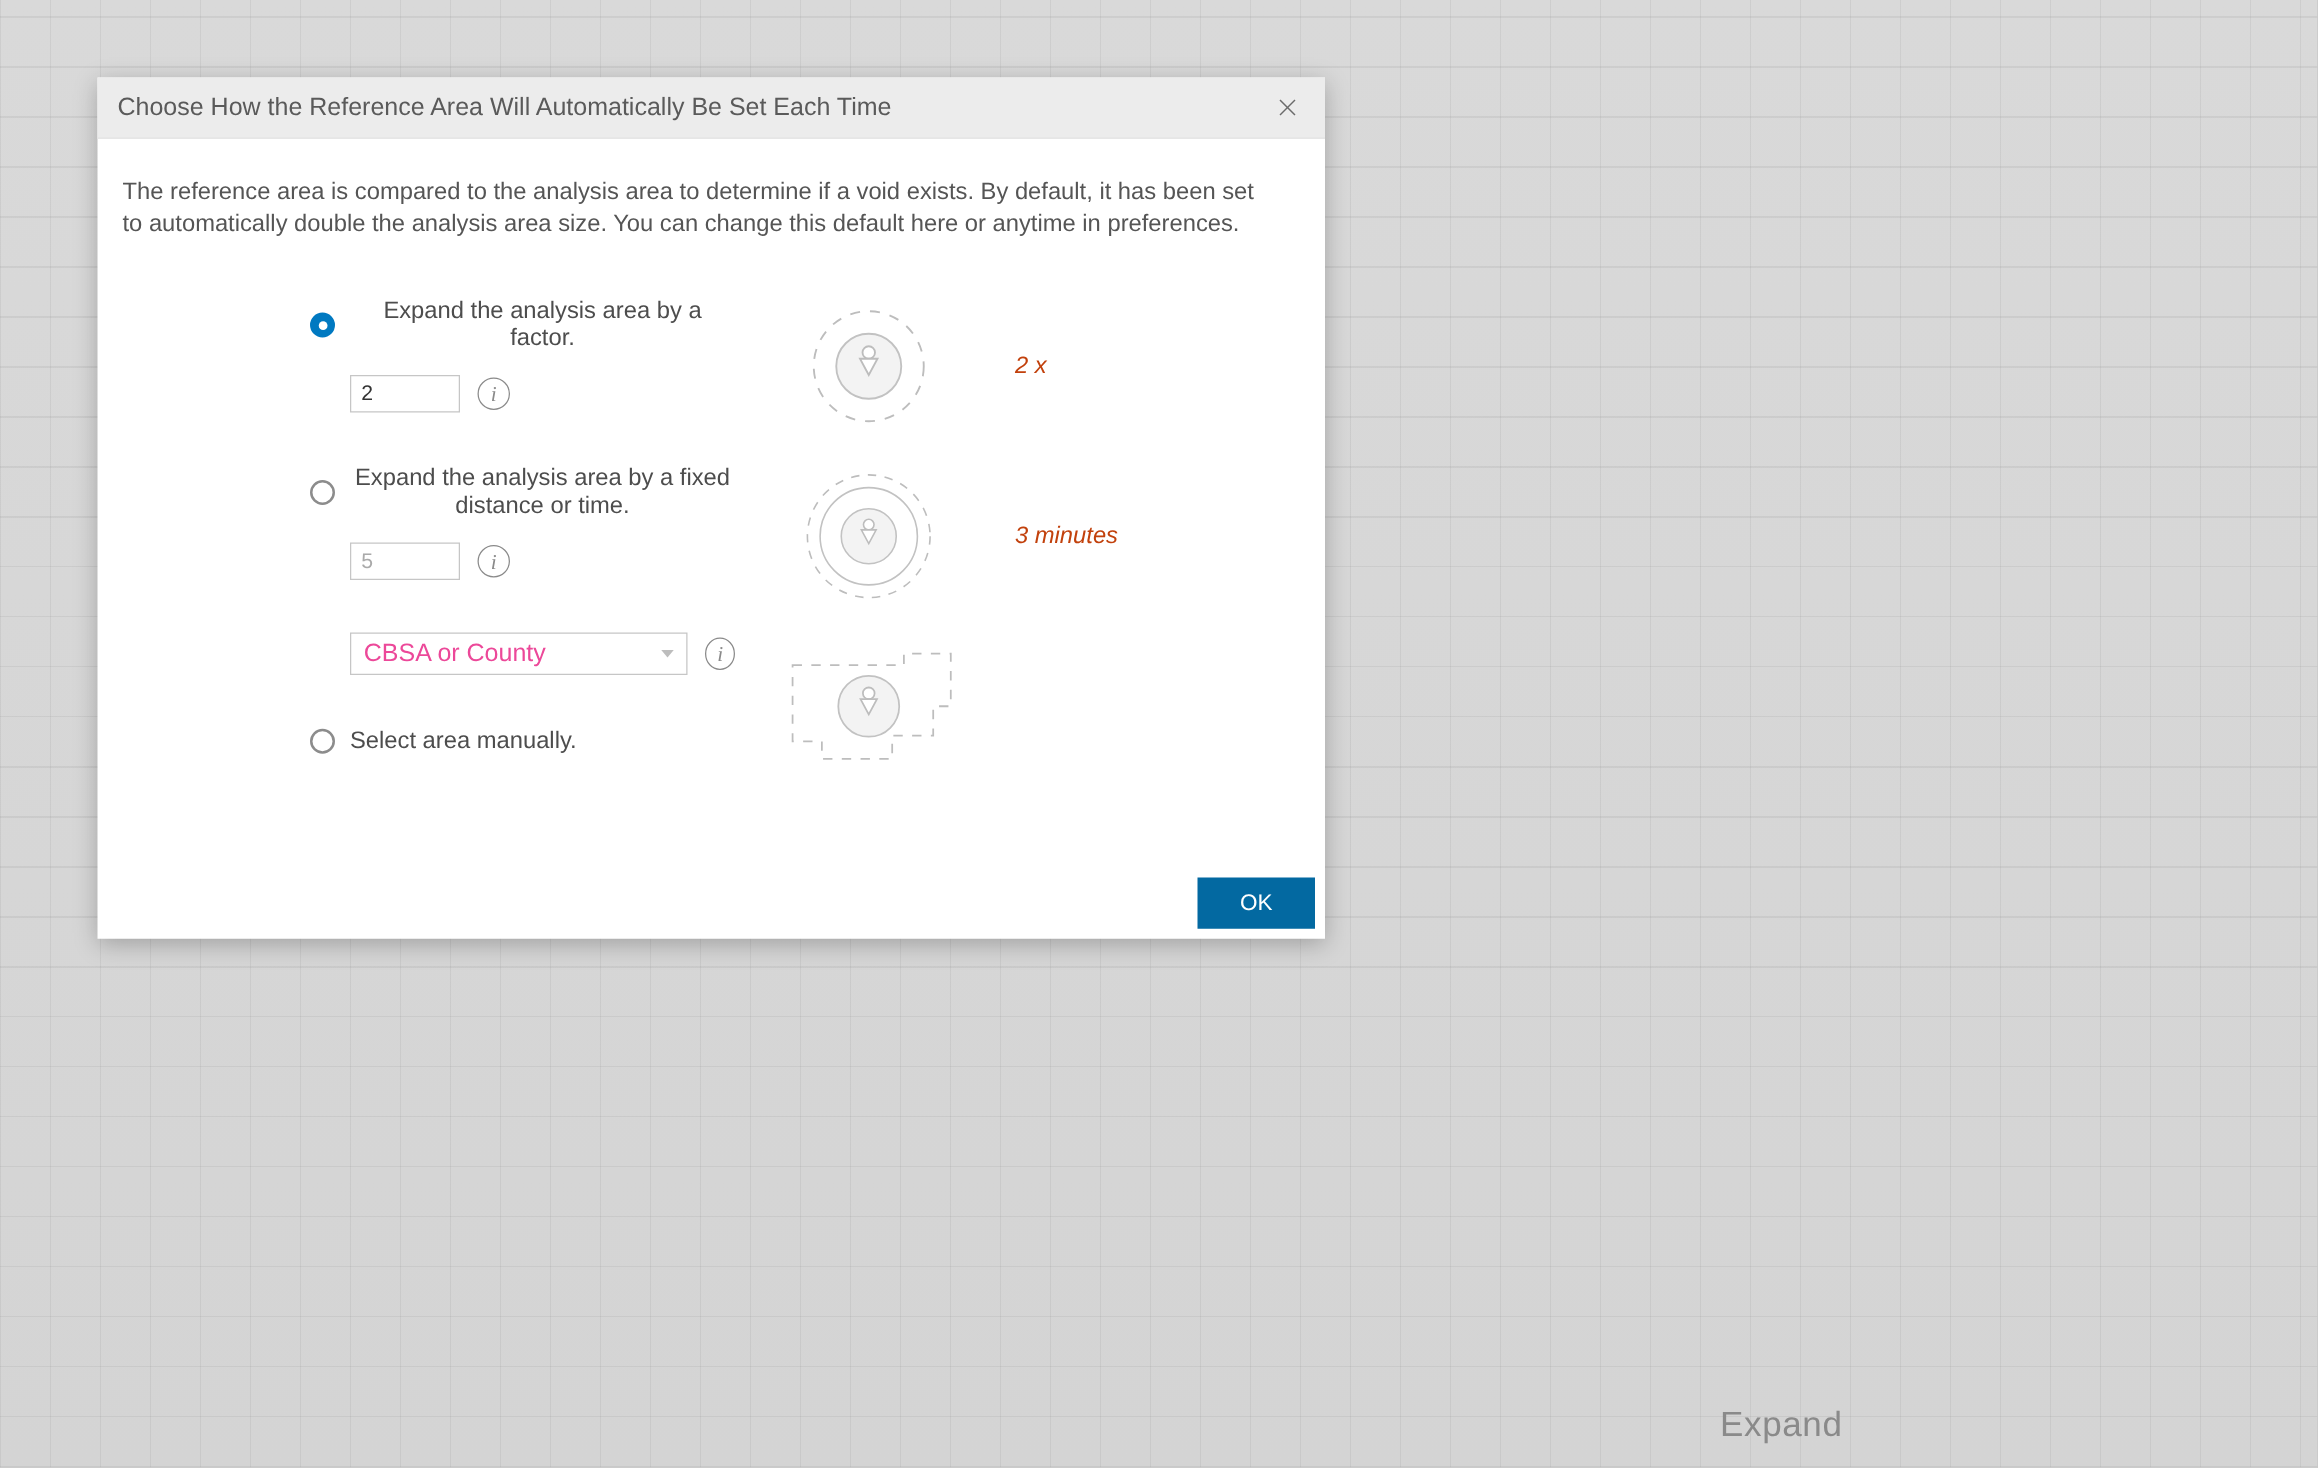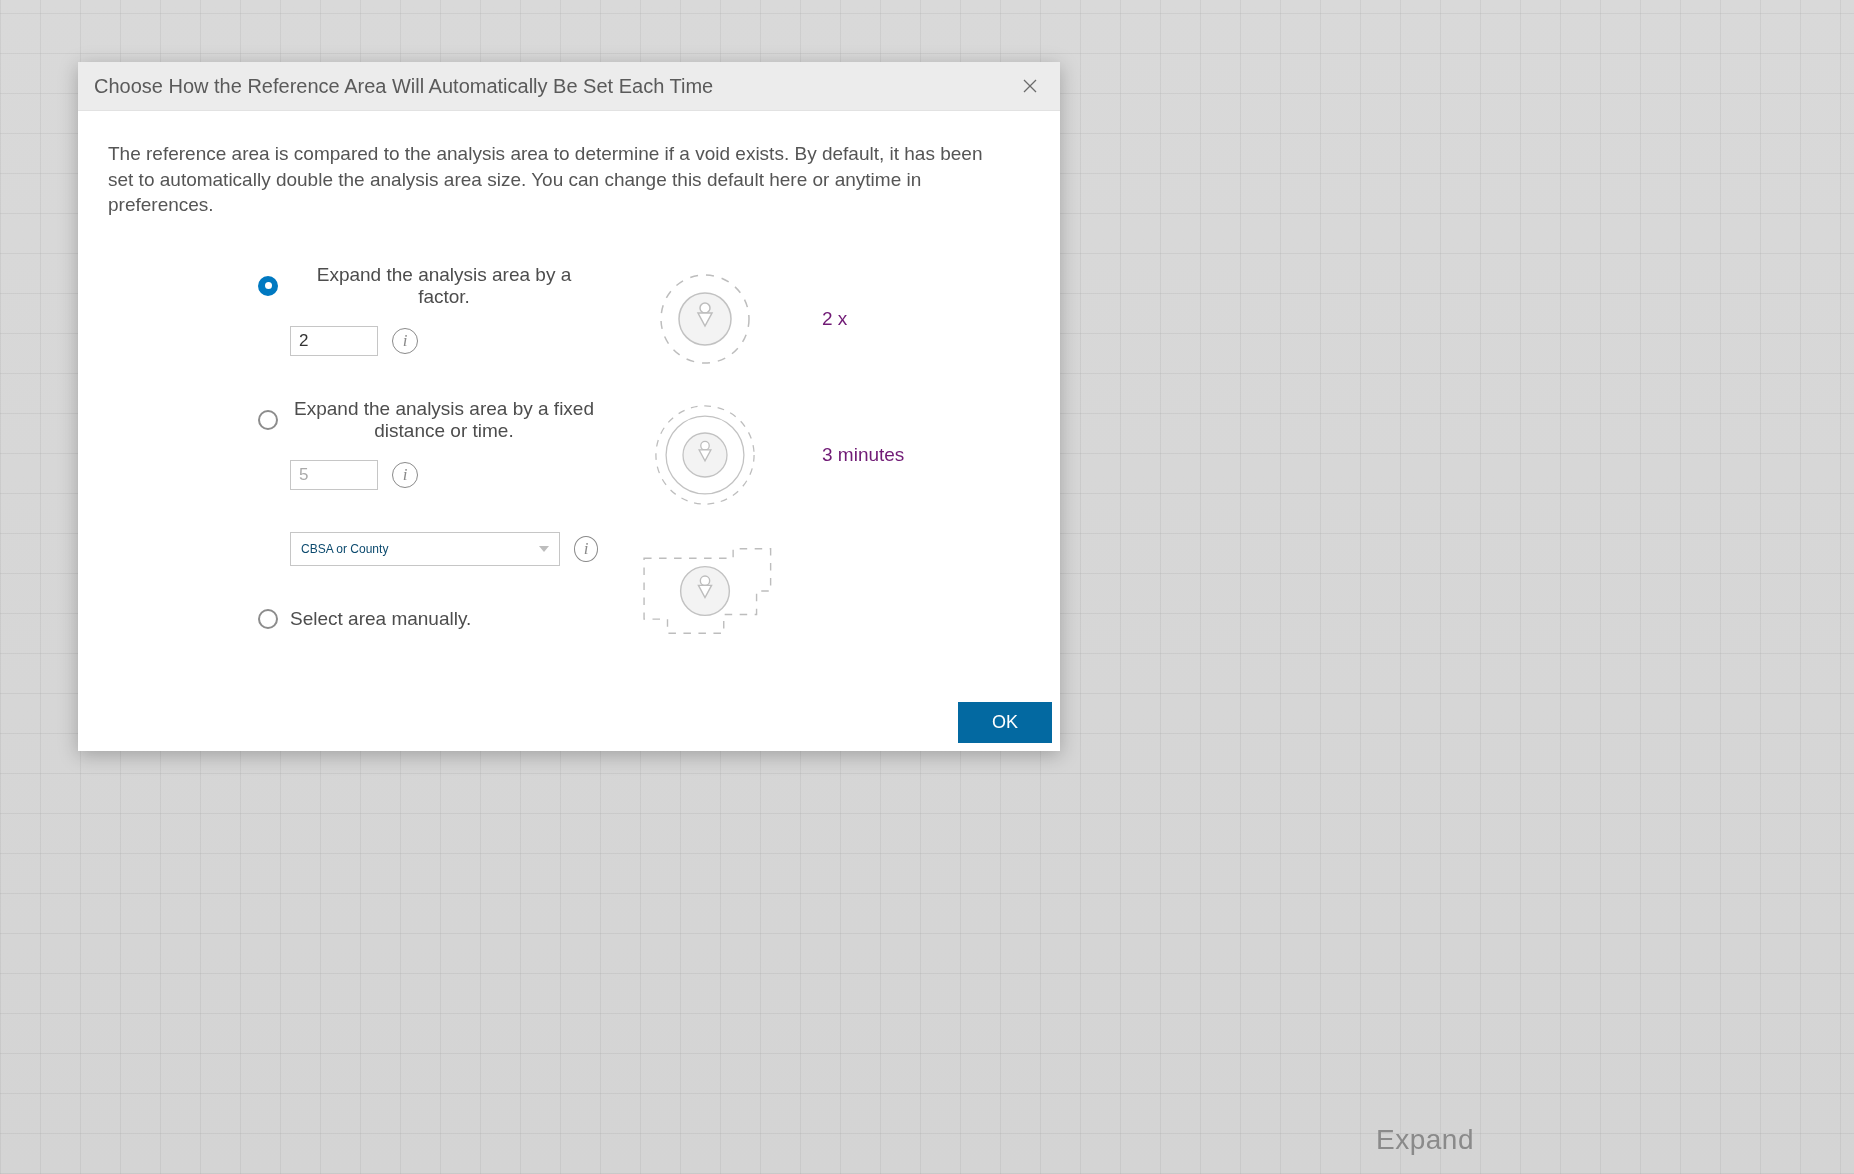--- a/index.html
+++ b/index.html
@@ -56,21 +56,21 @@
   height: 24px;
   display: flex;
   align-items: center;
   justify-content: center;
   cursor: pointer;
   color: #6b6b6b;
 }
 .close-btn svg { width: 18px; height: 18px; }
 
 .modal-body {
-  padding: 30px 50px 24px 30px;
+  padding: 30px 50px 24px 20px;
   min-height: 640px;
   position: relative;
 }
 .intro {
   font-size: 19px;
   line-height: 1.35;
   color: #555;
   max-width: 1060px;
   margin-bottom: 46px;
 }
@@ -137,22 +137,22 @@
   padding: 2px 8px;
   font-size: 17px;
   color: #333;
 }
 .num-input:disabled { color: #aaa; background: #fff; }
 .select-input {
   width: 296px;
   height: 34px;
   border: 1px solid #c6c6c6;
   padding: 2px 10px;
-  font-size: 12px;
-  color: #0c4a6e;
+  font-size: 20px;
+  color: #ec4899;
   background: #fff;
   display: flex;
   align-items: center;
   justify-content: space-between;
 }
 .caret-down {
   width: 0; height: 0;
   border-left: 5px solid transparent;
   border-right: 5px solid transparent;
   border-top: 6px solid #bdbdbd;
@@ -178,21 +178,22 @@
   align-items: center;
   gap: 42px;
 }
 .illus-svg {
   width: 150px;
   height: 110px;
   flex-shrink: 0;
 }
 .illus-label {
   font-size: 19px;
-  color: #701a75;
+  color: #c2410c;
+  font-style: italic;
 }
 
 
 .modal-footer {
   position: absolute;
   right: 8px;
   bottom: 8px;
 }
 .ok-btn {
   background: #0369a1;

